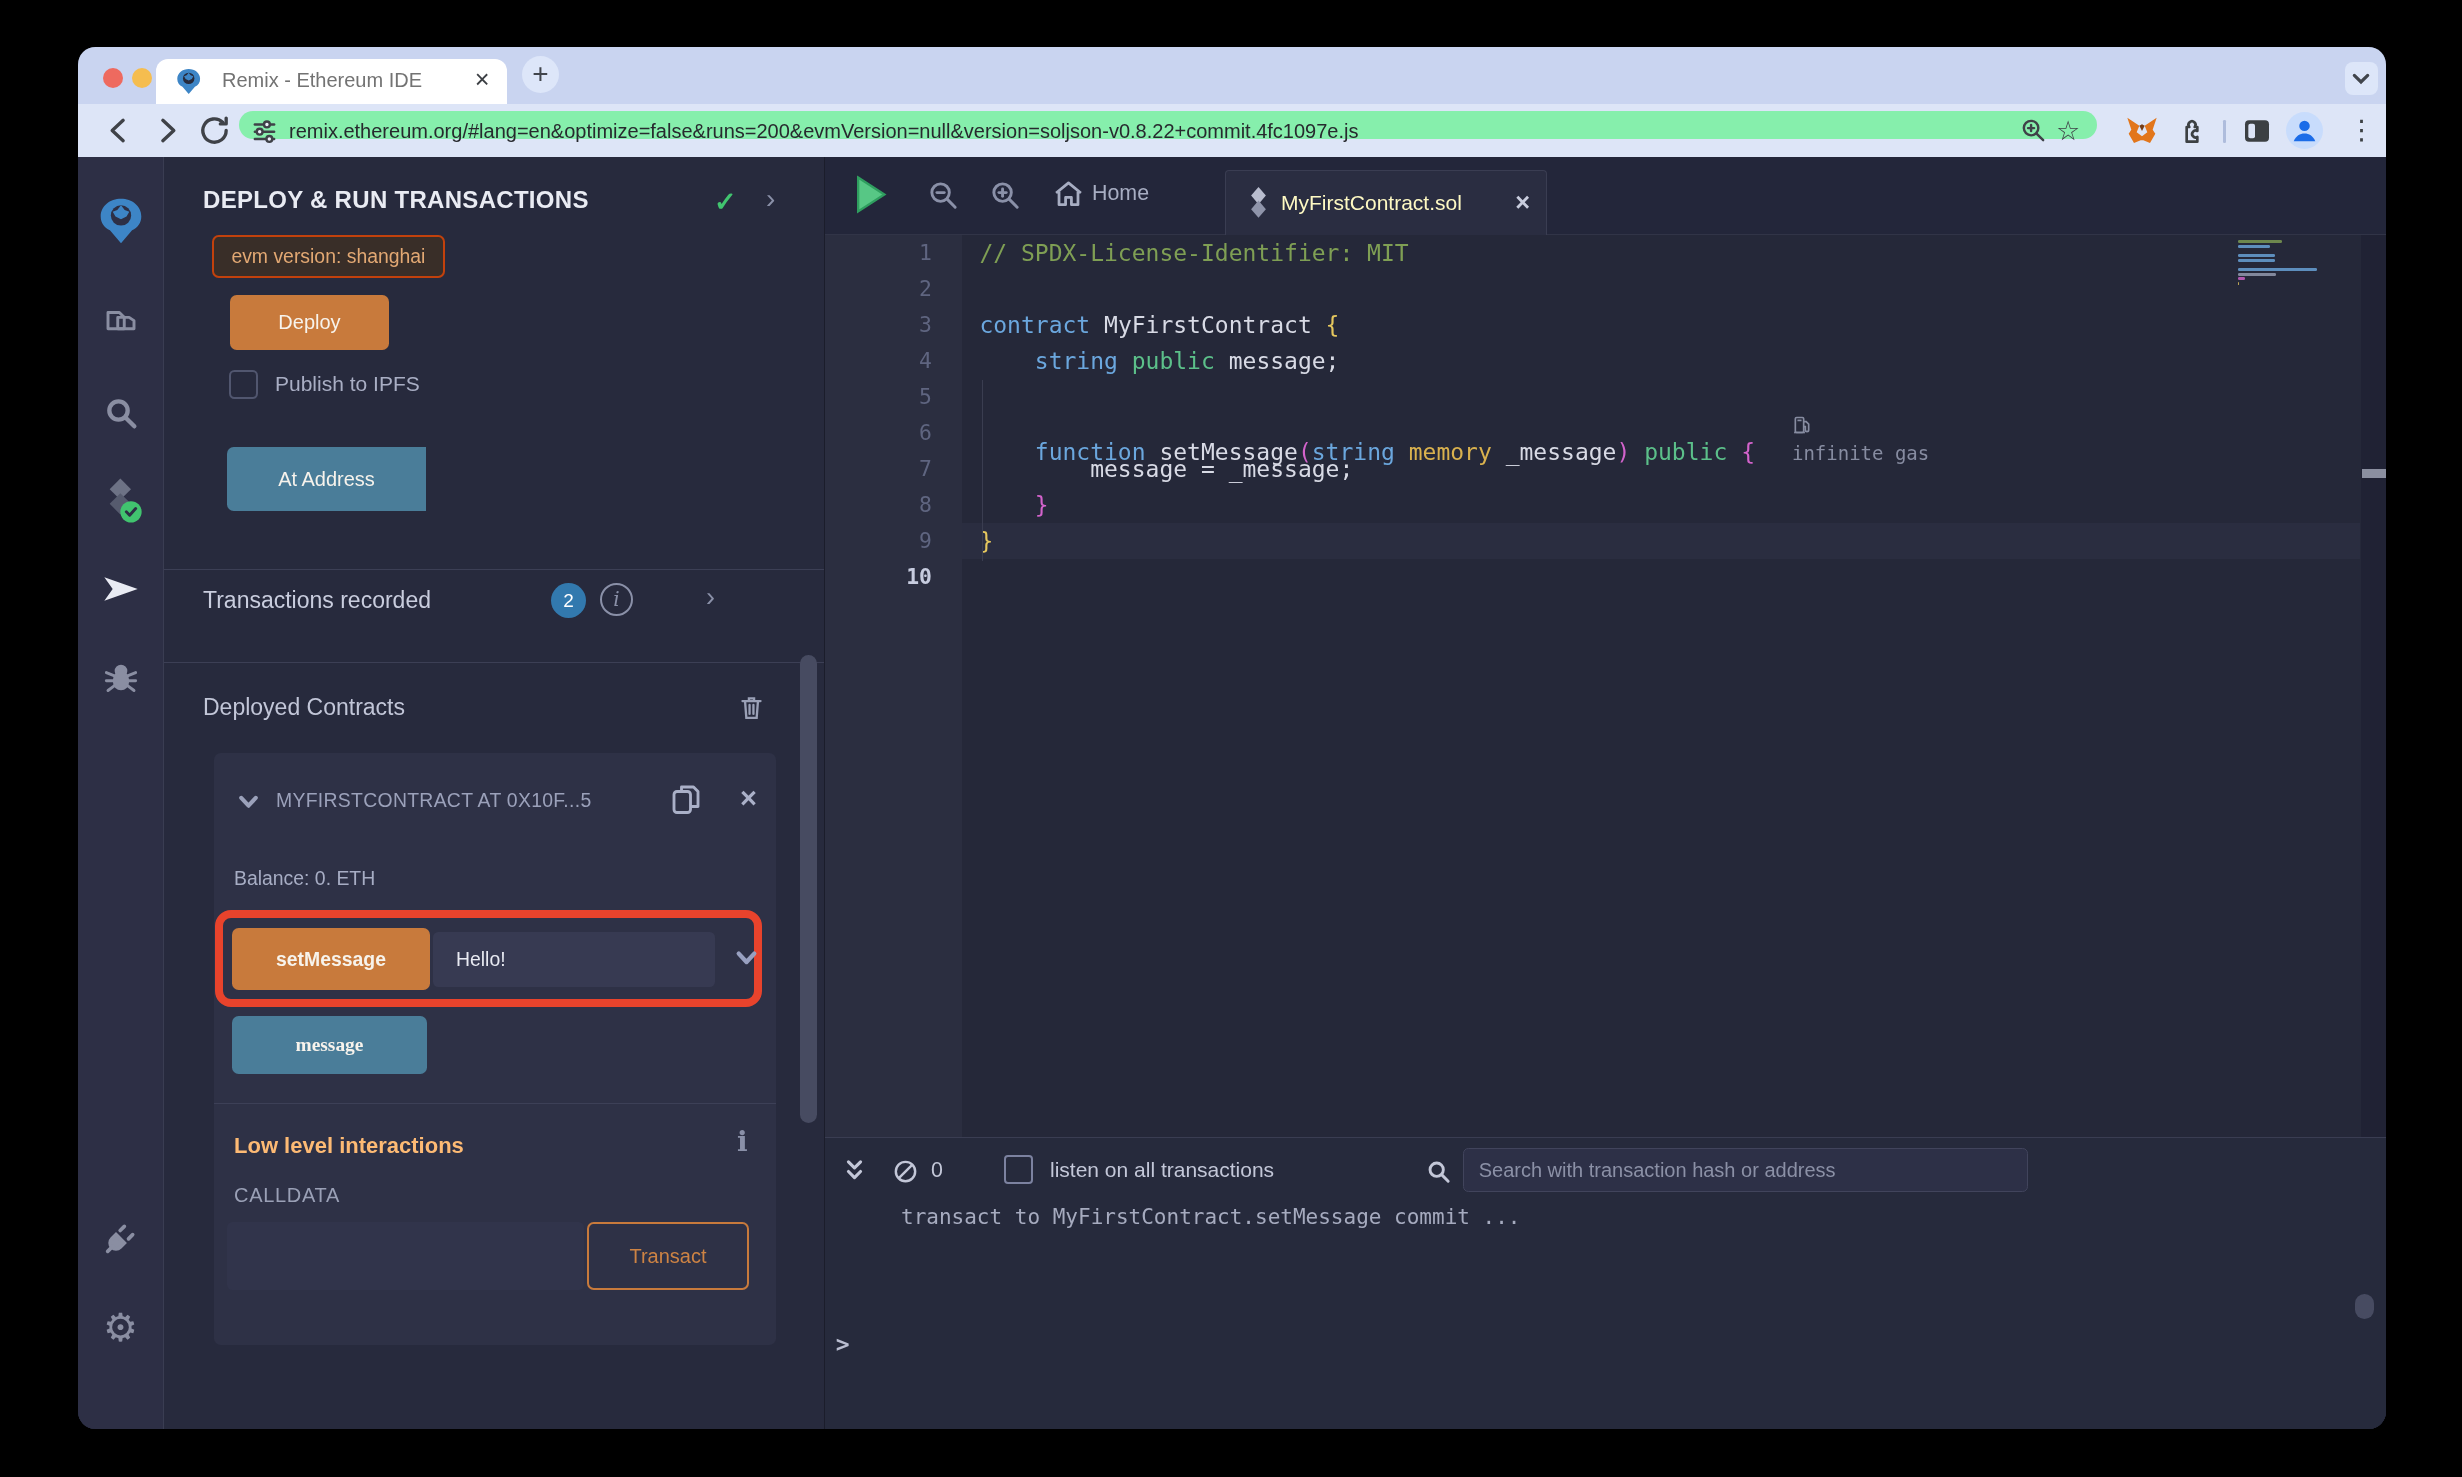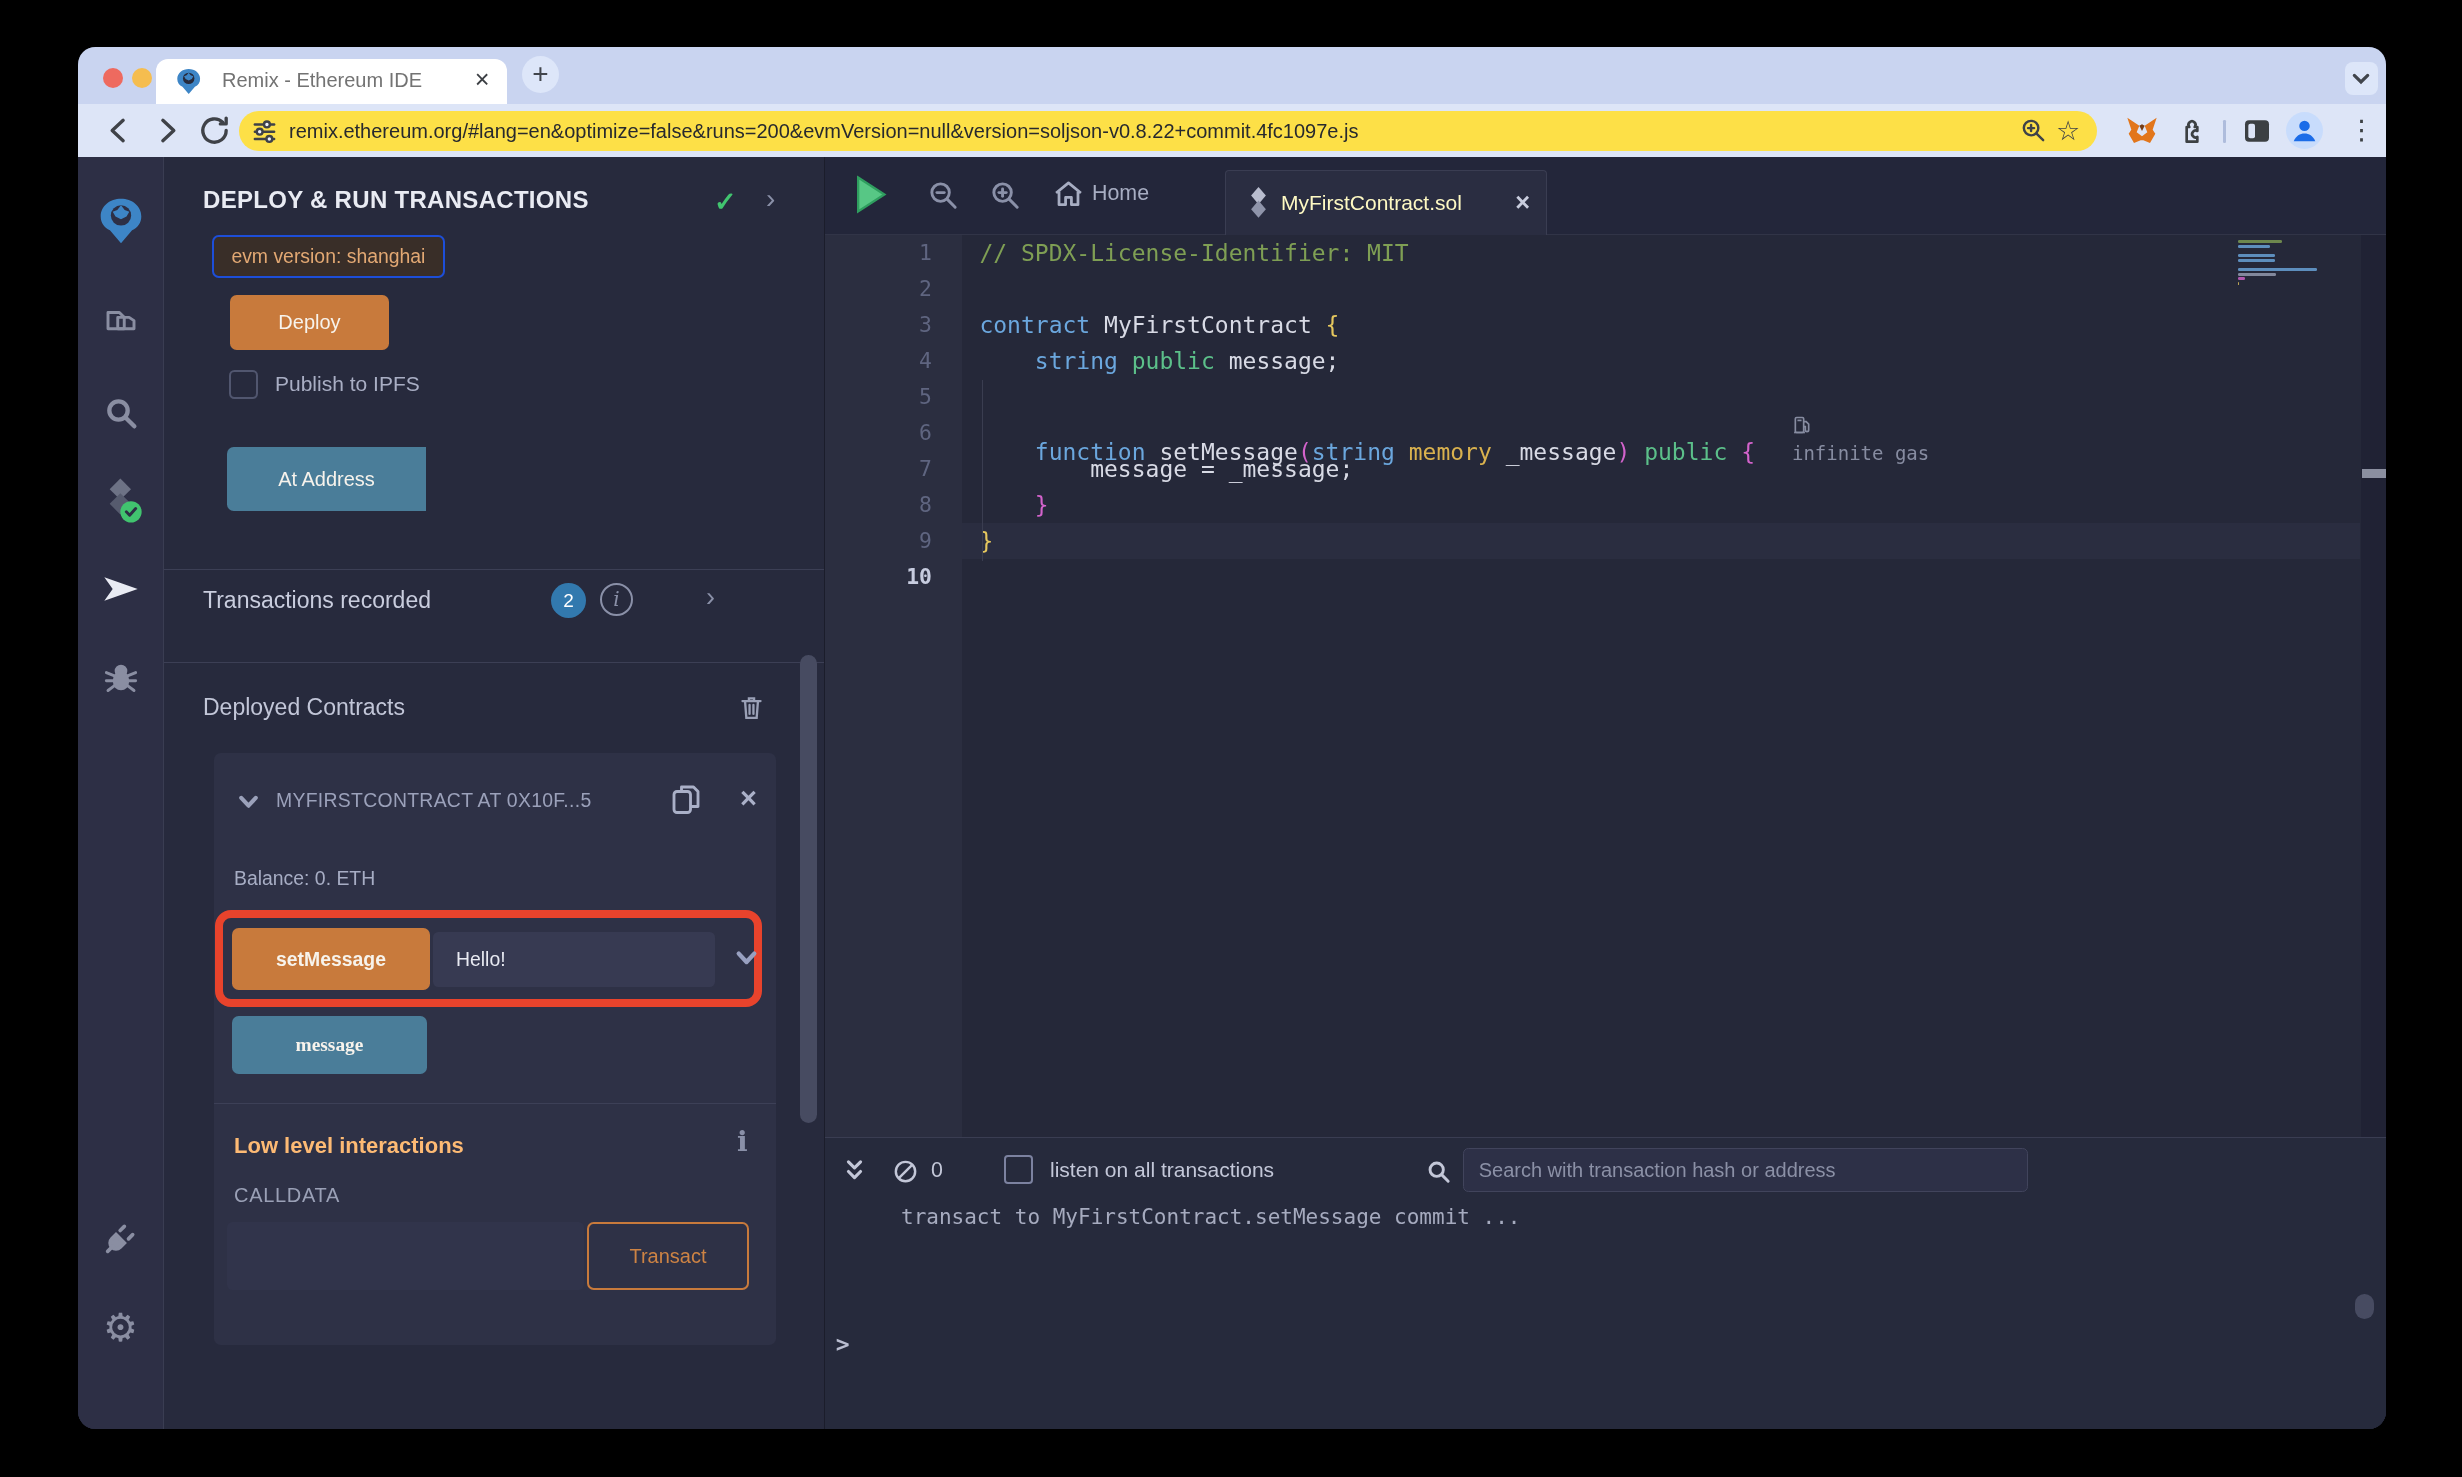--- a/index.html
+++ b/index.html
@@ -12,36 +12,36 @@
   #tabstrip{position:absolute;left:0;top:0;width:100%;height:57px;background:#c9d4f0;}
   .tlight{position:absolute;top:21.4px;width:20px;height:20px;border-radius:50%;}
   #tab{position:absolute;left:78px;top:12px;width:351px;height:45px;background:#fff;border-radius:12px 12px 0 0;}
   #tab .title{position:absolute;left:58px;top:0;line-height:43px;font-size:20px;color:#737373;white-space:nowrap;margin-left:8px;}
   #tab .close{position:absolute;right:17.4px;top:0;line-height:41px;font-size:25.4px;color:#3c3f44;}
   #newtab{position:absolute;left:444px;top:9.4px;width:37px;height:37px;border-radius:50%;background:#dde6f9;
     text-align:center;line-height:36px;font-size:28px;color:#41454c;}
   #tabchev{position:absolute;left:2267px;top:14.7px;width:33px;height:33px;border-radius:8px;background:#dde6f9;color:#41454c;}
   #toolbar{position:absolute;left:0;top:57px;width:100%;height:54px;background:#dde5f7;}
   .navic{position:absolute;top:9.4px;width:35px;height:35px;color:#3f4248;}
-  #urlpill{position:absolute;left:161px;top:6.7px;width:1858px;height:40px;border-radius:20px;background:#fde047;}
+  #urlpill{position:absolute;left:161px;top:6.7px;width:1858px;height:28px;border-radius:20px;background:#86efac;}
   #urlpill .url{position:absolute;left:50px;top:0;line-height:40px;font-size:20px;color:#27292e;white-space:nowrap;}
   .pillic{position:absolute;top:5.4px;width:29px;height:29px;color:#3f4248;}
   .toolic{position:absolute;top:10.7px;width:32px;height:32px;color:#3c4043;}
   #avatar{position:absolute;left:2208px;top:8px;width:37px;height:37px;border-radius:50%;background:#c8dcfc;}
   #dots{position:absolute;left:2270px;top:8px;font-size:27px;color:#3c4043;line-height:37px;}
   .sep{position:absolute;left:2145px;top:16px;width:2.7px;height:23px;background:#aebcdc;border-radius:1.3px;}
   
   #app{position:absolute;left:0;top:110px;width:100%;height:1272px;background:#272a3d;}
   #rail{position:absolute;left:0;top:0;width:86px;height:100%;background:#2d2f45;border-right:1.3px solid #3a3d52;}
   .railic{position:absolute;left:50%;transform:translateX(-50%);color:#8a8ea2;}
   #panel{position:absolute;left:86px;top:0;width:660px;height:100%;}
   #panel .ptitle{position:absolute;left:39px;top:29px;font-size:24px;font-weight:700;color:#e9ebf3;letter-spacing:0.3px;white-space:nowrap;}
   .hcheck{position:absolute;left:550px;top:29px;color:#41c46f;font-size:27px;font-weight:700;}
   .hchev{position:absolute;color:#8a90a8;font-size:28px;line-height:28px;}
-  #evmbadge{position:absolute;left:48px;top:78px;height:43px;padding:0 17.4px;border:2px solid #1d4ed8;border-radius:6.7px;
+  #evmbadge{position:absolute;left:48px;top:78px;height:43px;padding:0 17.4px;border:2px solid #c2410c;border-radius:6.7px;
     background:#392e28;color:#e2a873;font-size:19.4px;line-height:39px;white-space:nowrap;}
   .btn{position:absolute;border:none;border-radius:6.7px;color:#f7f3ec;text-align:center;cursor:pointer;}
   .orange{background:#c87a3c;}
   .teal{background:#4a7d99;}
   #deploy{left:66px;top:138px;width:159px;height:55px;font-size:20px;}
   .cb{position:absolute;border-radius:5.4px;background:transparent;}
   #pubcb{left:65px;top:213px;width:29px;height:29px;border:2px solid #51566f;}
   #publbl{position:absolute;left:111px;top:215px;font-size:21px;color:#a9aec4;}
   #ataddr{left:63px;top:290px;width:199px;height:64px;border-radius:6.7px 0 0 6.7px;font-size:20px;}
   #loadinput{position:absolute;left:262px;top:290px;width:323px;height:64px;background:#303349;border:none;

